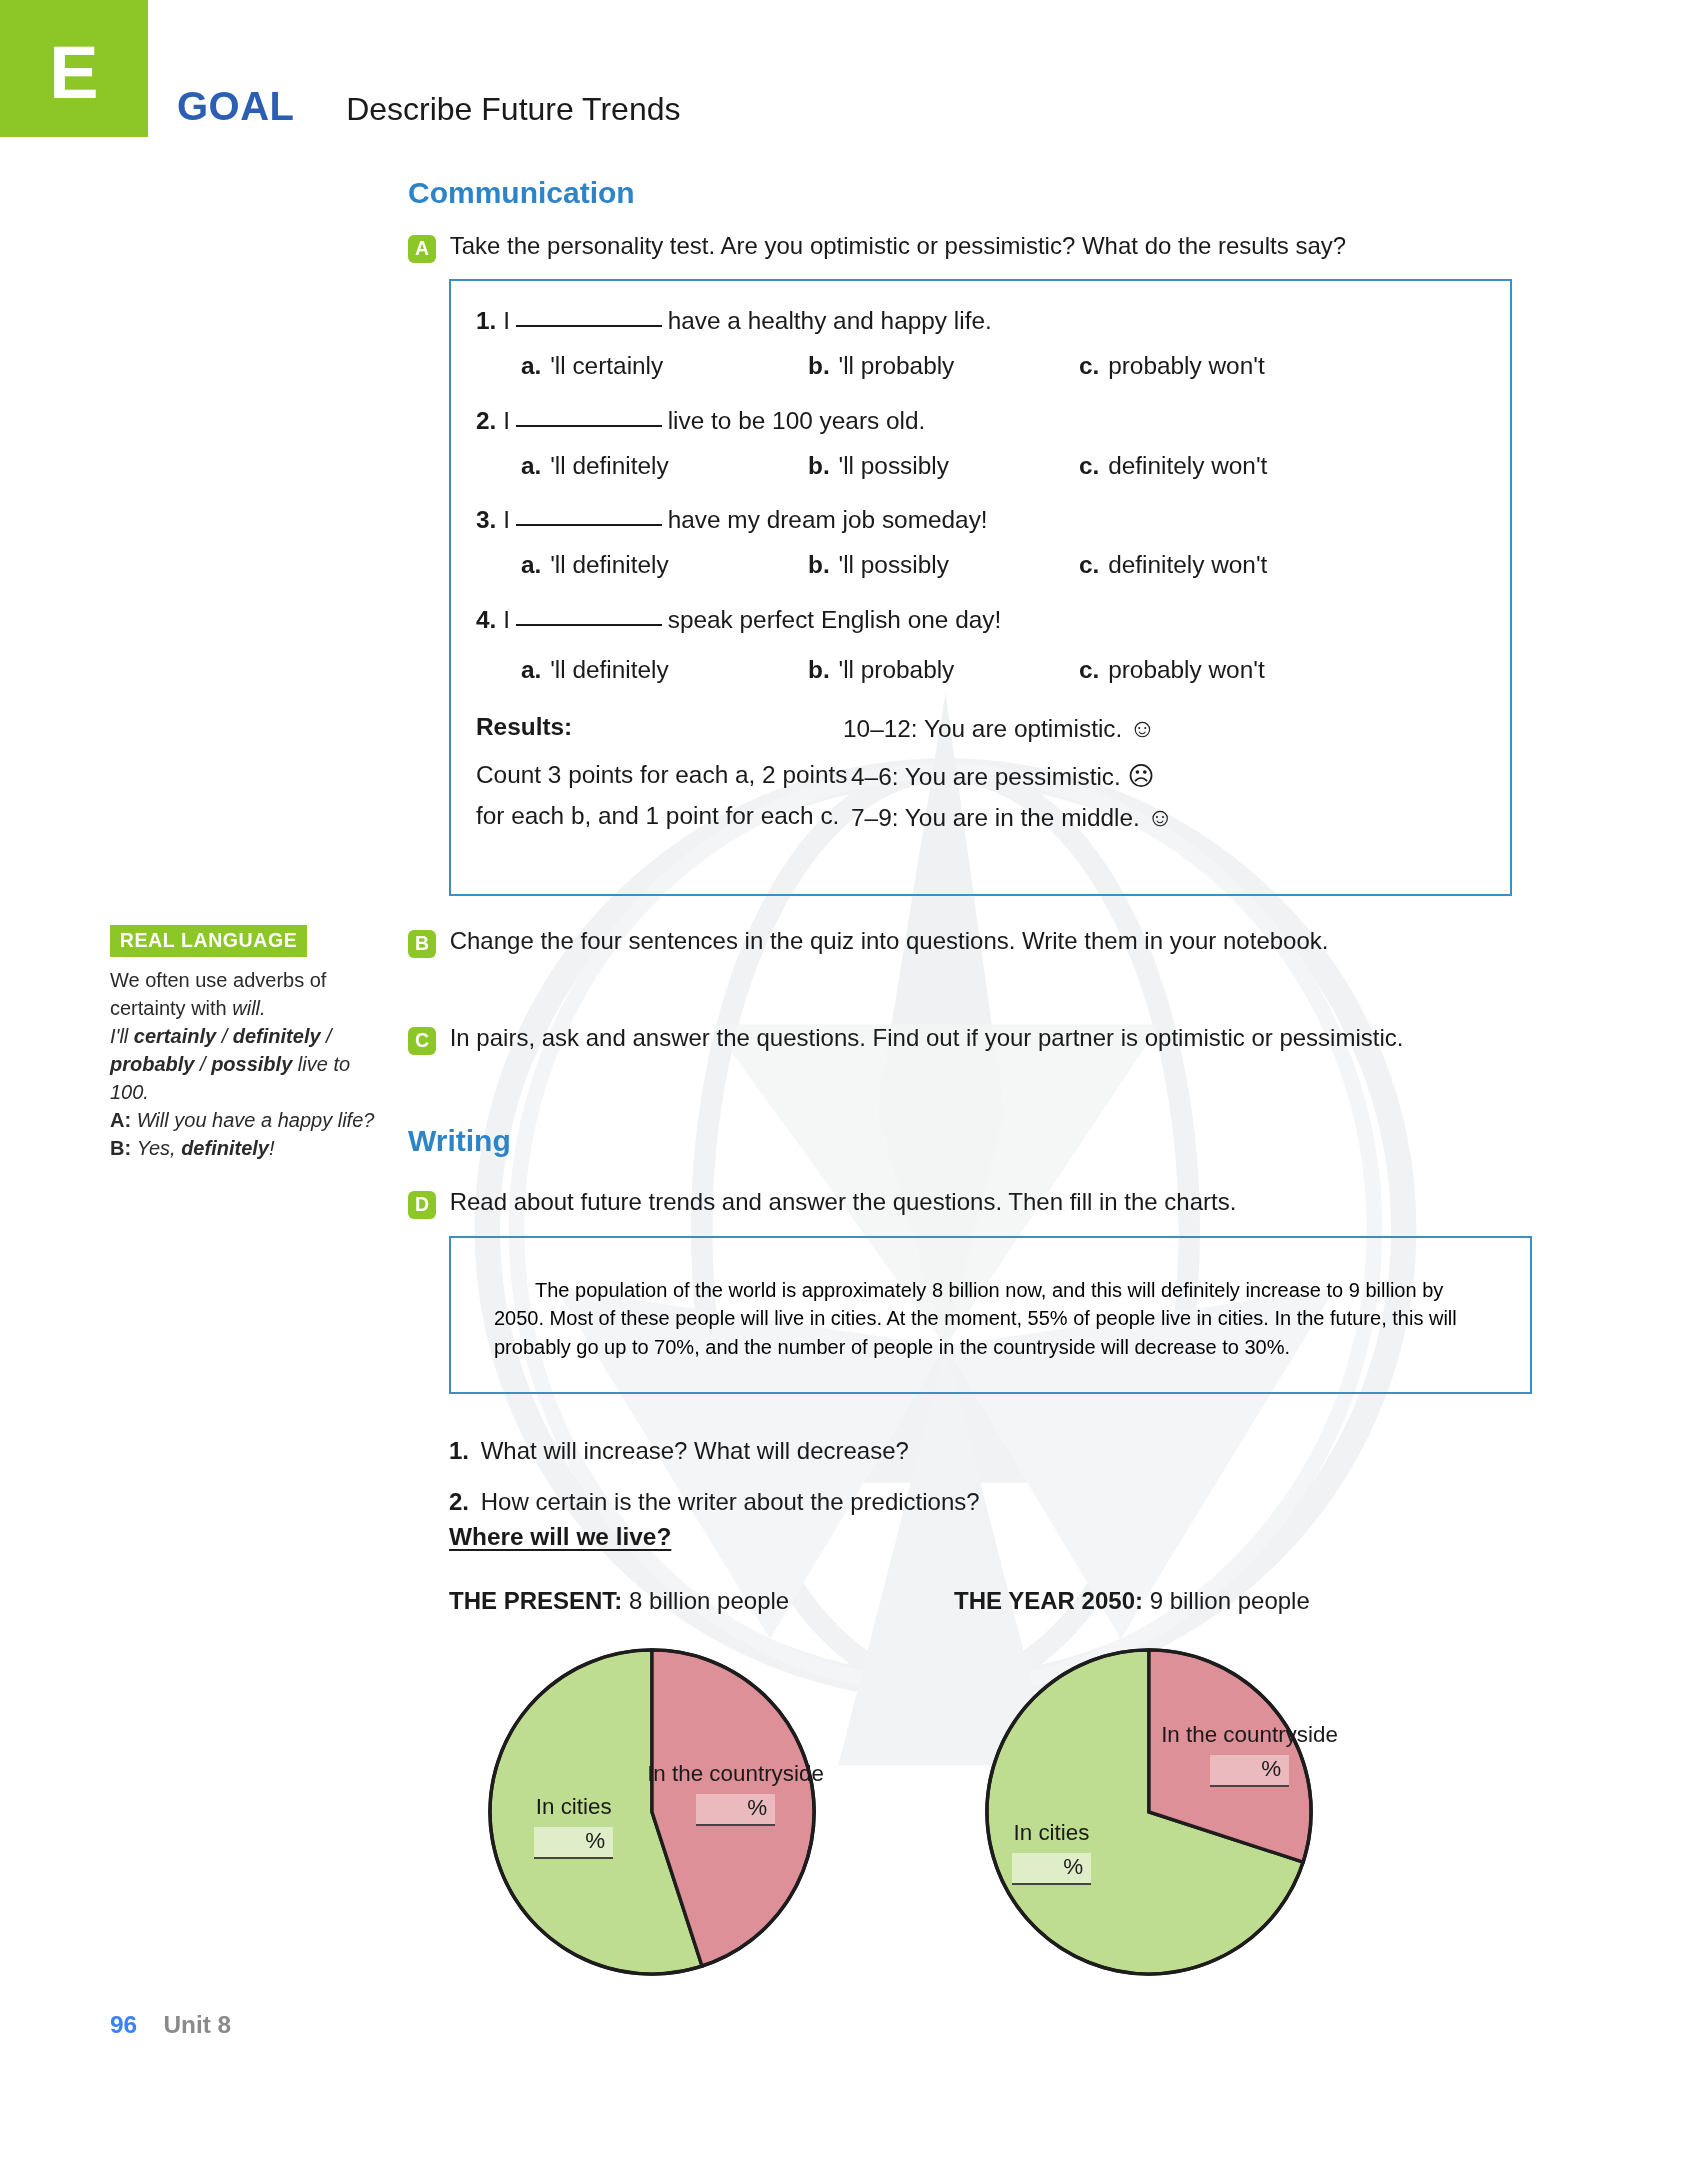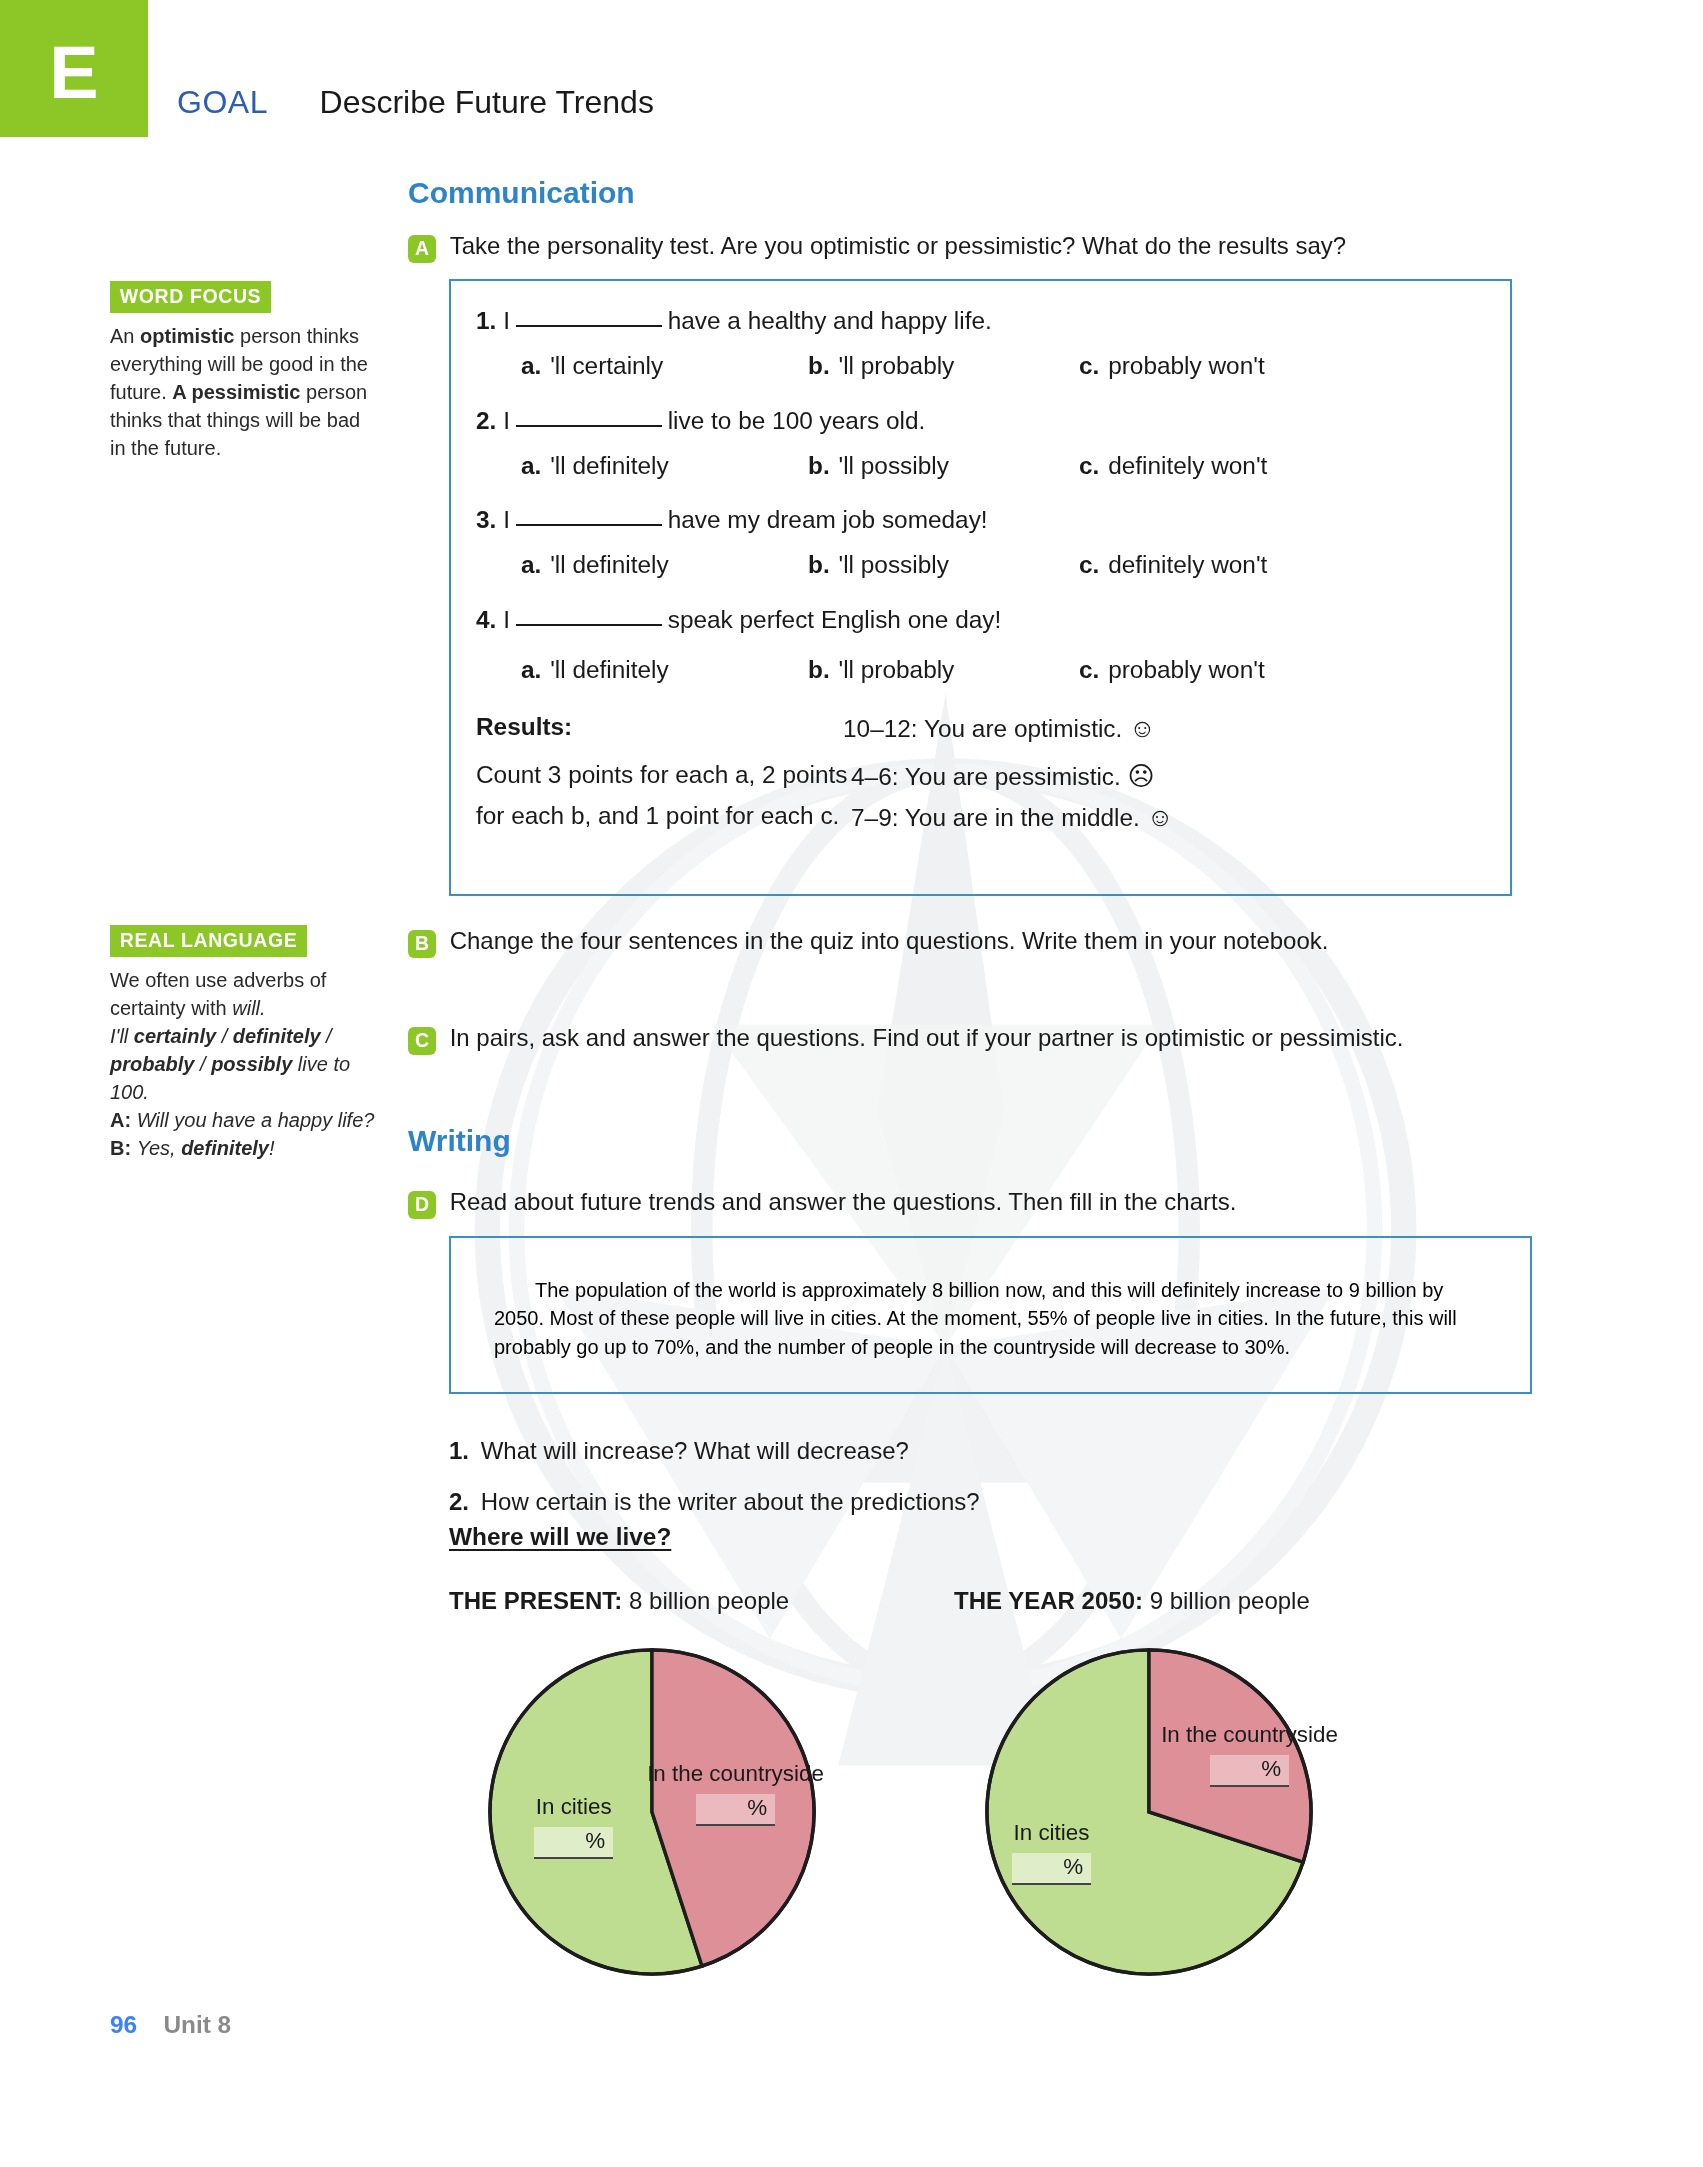--- a/index.html
+++ b/index.html
@@ -30,21 +30,21 @@
     display:flex; align-items:flex-end; justify-content:center;
   }
   .unit-badge .letter{
     color:#ffffff; font-size:74px; font-weight:bold;
     line-height:1; padding-bottom:27px; letter-spacing:0;
   }
   .goal-row{
     position:absolute; left:177px; top:84px;
     display:flex; align-items:baseline; gap:15.6px;
   }
-  .goal-word{ color:#2C5FB3; font-weight:normal; font-size:32px; letter-spacing:0.5px;}
+  .goal-word{ color:#2C5FB3; font-weight:bold; font-size:40px; letter-spacing:0.5px;}
   .goal-text{ color:#1a1a1a; font-size:32px;margin-left:36px; }
 
   
   .section-heading{
     position:absolute; color:#2D84C8; font-weight:bold; font-size:30px;
   }
   #h-communication{ left:408px; top:176px; }
   #h-writing{ left:408px; top:1124px; }
 
   
@@ -175,26 +175,20 @@
     <span class="goal-text">Describe Future Trends</span>
   </div>
 
   <div class="section-heading" id="h-communication">Communication</div>
 
   <div class="instr" id="instr-a">
     <span class="ltr">A</span>
     <span class="instr-txt">Take the personality test. Are you optimistic or pessimistic? What do the results say?</span>
   </div>
 
-  <div class="side" id="side-word">
-    <span class="side-tag">WORD FOCUS</span>
-    <div class="side-body">
-      <span>An </span><b>optimistic</b><span> person thinks everything will be good in the future. </span><b>A pessimistic</b><span> person thinks that things will be bad in the future.</span>
-    </div>
-  </div>
 
   <div class="quizbox">
 
     <div class="q-line" style="left:25px; top:26px;">
       <span class="q-num">1.</span>
       <span>I</span><span class="blank"></span><span>have a healthy and happy life.</span>
     </div>
     <div class="opt-row" style="left:25px; top:71px; width:1014px;">
       <span class="opt" style="left:45px;"><b>a.</b><span>'ll certainly</span></span>
       <span class="opt" style="left:332px;"><b>b.</b><span>'ll probably</span></span>

